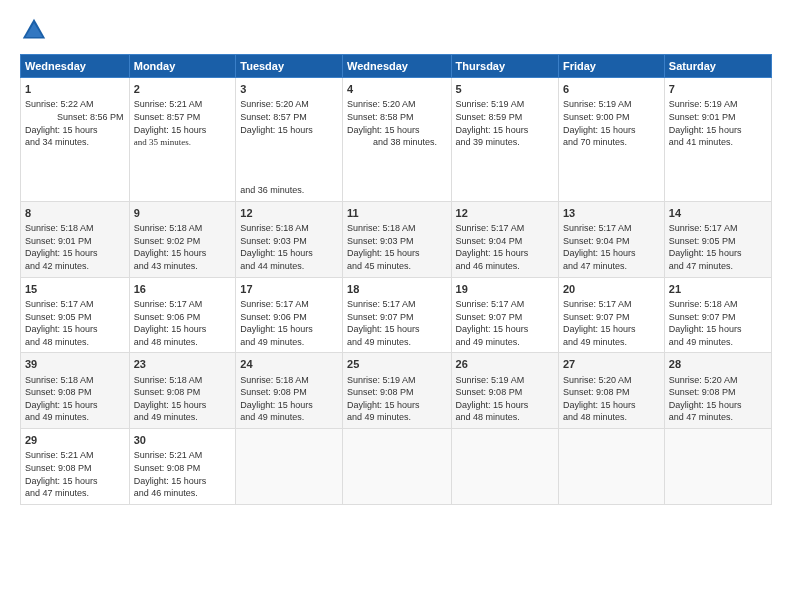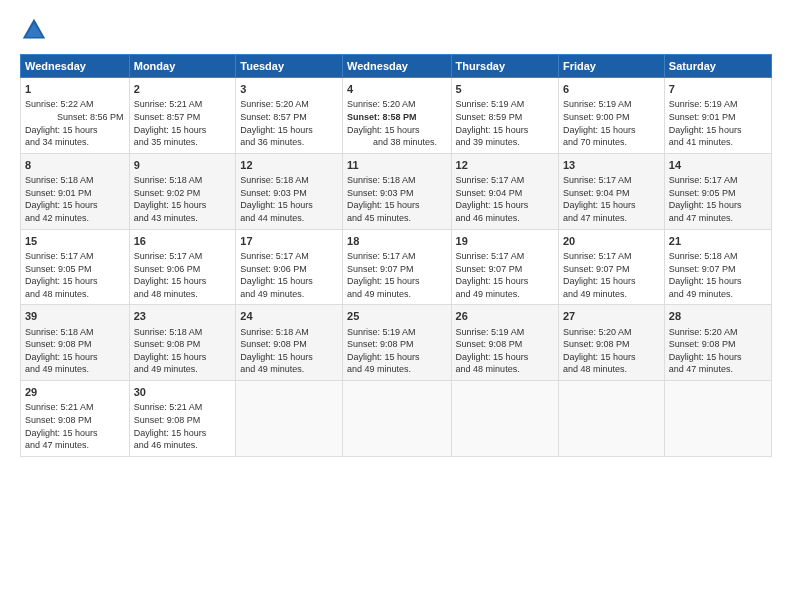--- a/index.html
+++ b/index.html
@@ -143,33 +143,33 @@
             <span class="day-info" style="display: block;">Sunrise: 5:22 AM</span>
             <span class="day-info" style="display: block; margin-left: 32px;">Sunset: 8:56 PM</span>
             <span class="day-info" style="display: block;">Daylight: 15 hours</span>
             <span class="day-info" style="display: block;">and 34 minutes.</span>
           </td>
           <td>
             <span class="day-num">2</span>
             <span class="day-info" style="display: block;">Sunrise: 5:21 AM</span>
             <span class="day-info" style="display: block;">Sunset: 8:57 PM</span>
             <span class="day-info" style="display: block;">Daylight: 15 hours</span>
-            <span class="day-info" style="display: block;">and 35 minutes.</span>
+            <span class="day-info" style="display: block; font-family: Liberation Serif, serif;">and 35 minutes.</span>
           </td>
           <td>
             <span class="day-num">3</span>
             <span class="day-info" style="display: block;">Sunrise: 5:20 AM</span>
             <span class="day-info" style="display: block;">Sunset: 8:57 PM</span>
             <span class="day-info" style="display: block;">Daylight: 15 hours</span>
-            <span class="day-info" style="display: block;">and 36 minutes.</span>
+            <span class="day-info" style="display: block; margin-top: 48px;">and 36 minutes.</span>
           </td>
           <td>
             <span class="day-num">4</span>
             <span class="day-info" style="display: block;">Sunrise: 5:20 AM</span>
-            <span class="day-info" style="display: block; font-weight: bold;">Sunset: 8:58 PM</span>
+            <span class="day-info" style="display: block;">Sunset: 8:58 PM</span>
             <span class="day-info" style="display: block;">Daylight: 15 hours</span>
             <span class="day-info" style="display: block; margin-left: 26px;">and 38 minutes.</span>
           </td>
           <td>
             <span class="day-num">5</span>
             <span class="day-info" style="display: block;">Sunrise: 5:19 AM</span>
             <span class="day-info" style="display: block;">Sunset: 8:59 PM</span>
             <span class="day-info" style="display: block;">Daylight: 15 hours</span>
             <span class="day-info" style="display: block;">and 39 minutes.</span>
           </td>

